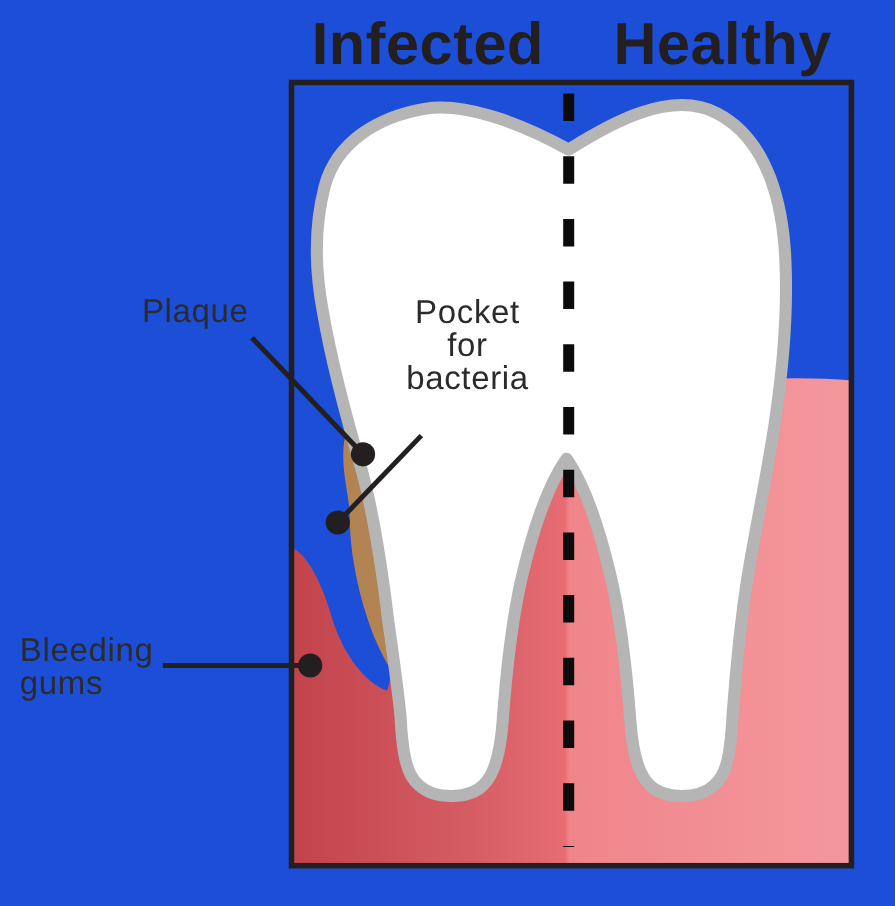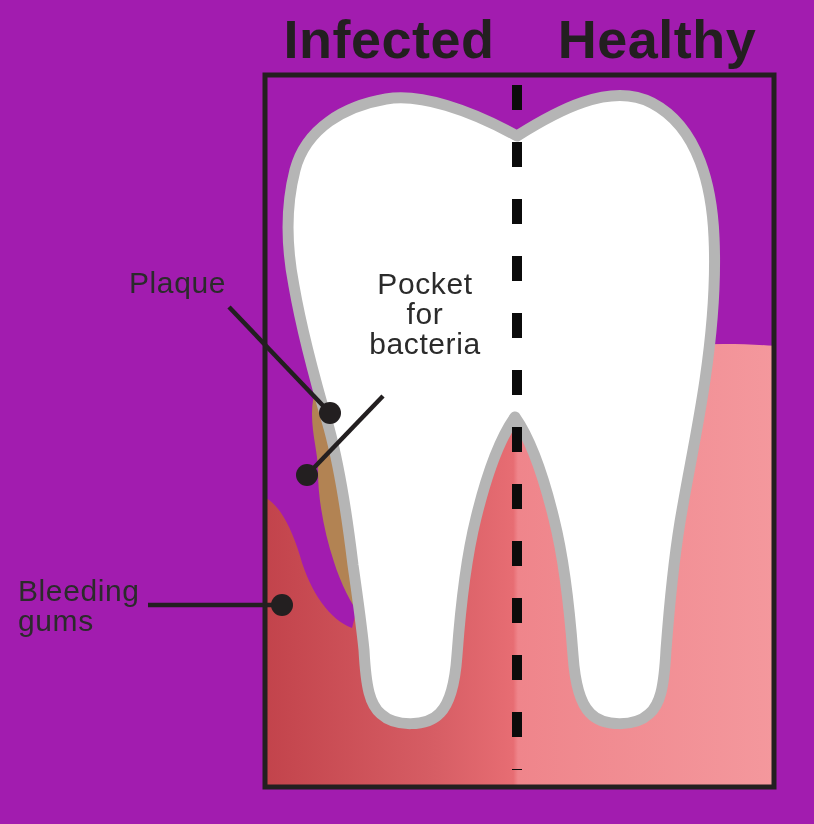--- a/index.html
+++ b/index.html
@@ -1,19 +1,19 @@
 <!DOCTYPE html>
 <html><head>
 <meta charset="utf-8">
 <style>
   html,body{margin:0;padding:0;background:#ffffff;}
   .stage{
     position:relative;
     width:814px;height:824px;
-    background:#a21caf;
+    background:#1d4ed8;
     font-family:"Liberation Sans", sans-serif;
     overflow:hidden;
   }
   svg{display:block;}
   .title-text{
     font-family:"Liberation Sans", sans-serif;
     font-weight:bold;
     font-size:54px;
     letter-spacing:0.5px;
   }

